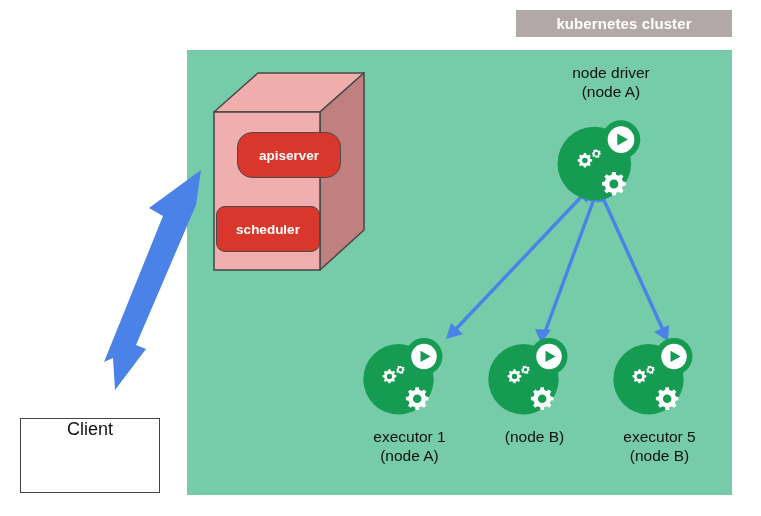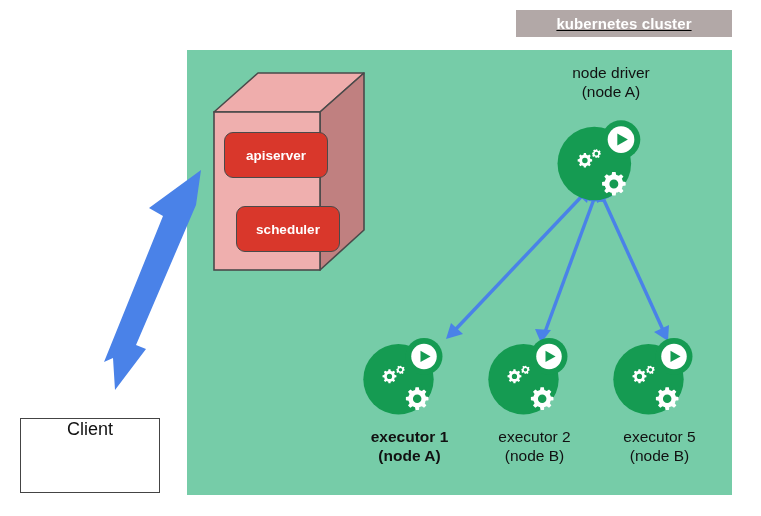--- a/index.html
+++ b/index.html
@@ -12,21 +12,21 @@
   }
   #stage{position:absolute;left:0;top:0;width:761px;height:516px;}
   #svgroot{position:absolute;left:0;top:0;width:761px;height:516px;}
 
   
   .cluster-chip{
     position:absolute;
     left:516px;top:10px;
     width:216px;height:27px;
     background:#b2a8a7;
-    display:flex;align-items:center;justify-content:center;text-decoration:underline;
+    display:flex;align-items:center;justify-content:center;
   }
   .cluster-chip span{
     color:#ffffff;
     font-size:15px;
     font-weight:bold;
     letter-spacing:.1px;
     white-space:nowrap;
   }
 
   
@@ -55,34 +55,34 @@
     width:104px;height:46px;
     background:#d9372b;
     border:1.4px solid #4a4a4a;
     border-radius:9px;
     display:flex;align-items:center;justify-content:center;
     box-sizing:border-box;
   }
   .svc-chip span{
     color:#ffffff;font-size:13.5px;font-weight:bold;white-space:nowrap;
   }
-  #svc-apiserver{left:224px;top:132px;}
-  #svc-scheduler{left:236px;top:206px;}
+  #svc-apiserver{left:237px;top:132px;border-radius:15px;}
+  #svc-scheduler{left:216px;top:206px;}
 
   
   .node-caption{
     position:absolute;
     text-align:center;
     font-size:15.5px;
     color:#111111;
     line-height:19px;
     white-space:nowrap;
   }
   #cap-driver{left:531px;top:63px;width:160px;}
-  #cap-ex1{left:347px;top:427px;width:125px;font-weight:bold;}
+  #cap-ex1{left:347px;top:427px;width:125px;}
   #cap-ex2{left:472px;top:427px;width:125px;}
   #cap-ex3{left:597px;top:427px;width:125px;}
 
   
   .submit-label{
     position:absolute;
     left:73px;top:256px;
     width:120px;height:20px;
     transform:rotate(-66deg);
     transform-origin:center center;
@@ -217,21 +217,20 @@
 
   <div class="node-caption" id="cap-driver">
     <div>node driver</div>
     <div>(node A)</div>
   </div>
   <div class="node-caption" id="cap-ex1">
     <div>executor 1</div>
     <div>(node A)</div>
   </div>
   <div class="node-caption" id="cap-ex2">
-    <div>executor 2</div>
     <div>(node B)</div>
   </div>
   <div class="node-caption" id="cap-ex3">
     <div>executor 5</div>
     <div>(node B)</div>
   </div>
 
   <div class="client-box">
     <span>Client</span>
   </div>

